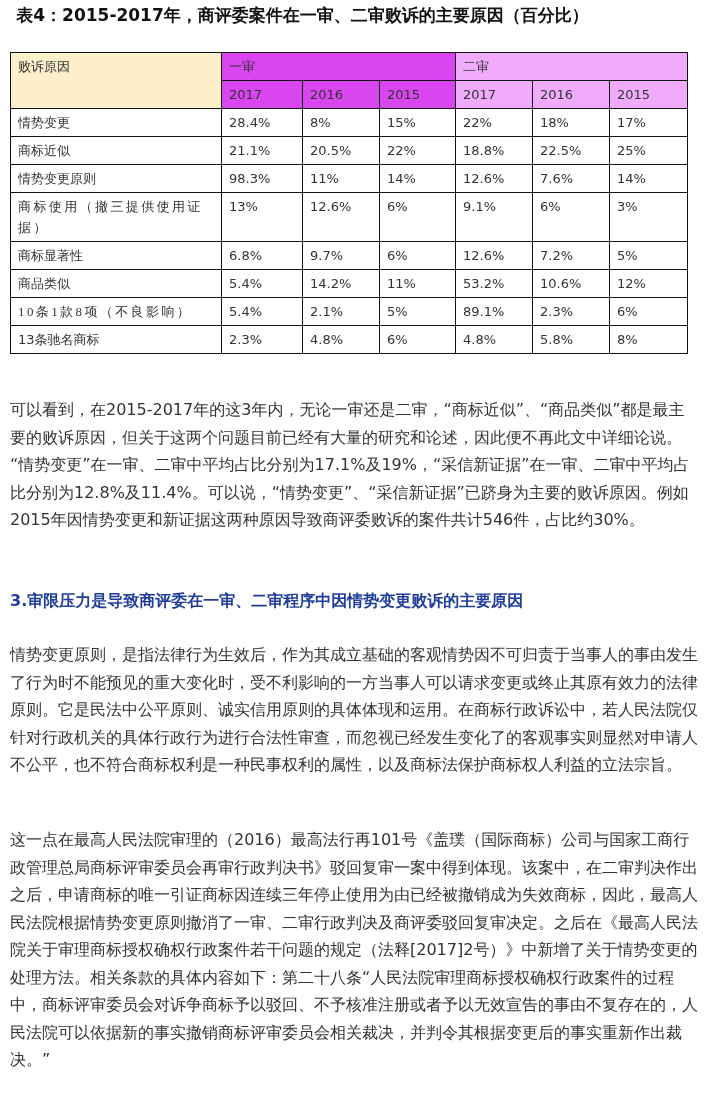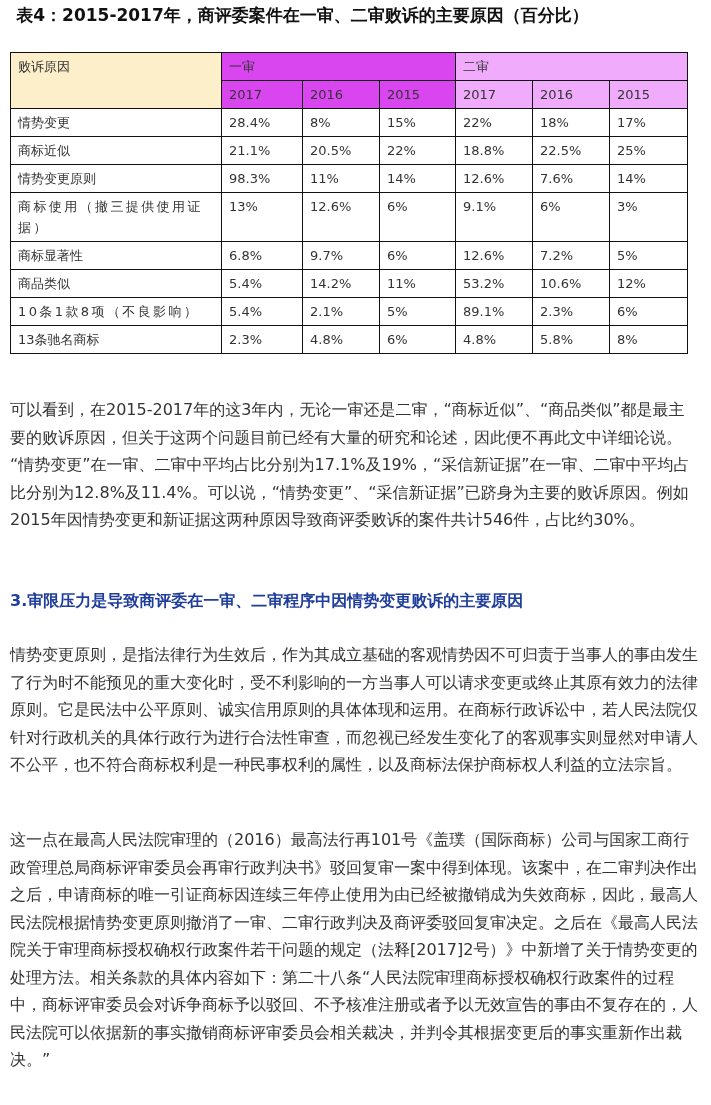--- a/index.html
+++ b/index.html
@@ -31,21 +31,21 @@
     col.c0 { width: 211px; }
     col.c1 { width: 81px; }
     col.c2 { width: 77px; }
     col.c3 { width: 76px; }
     col.c4 { width: 77px; }
     col.c5 { width: 77px; }
     col.c6 { width: 78px; }
     tr.hdr1 td { height: 21px; }
     tr.hdr2 td { height: 21px; }
     tr.row td { height: 21px; }
-    .reason-wrap { letter-spacing: 2.4px; }
+    .reason-wrap { letter-spacing: 2.4px; font-family: Liberation Serif, serif; }
     .para {
       position: absolute; left: 10px; width: 690px;
       font-size: 16px; line-height: 27.5px; color: #333333;
       margin: 0;
     }
     .section-heading {
       position: absolute; left: 10px; top: 588px; width: 690px;
       font-size: 16px; font-weight: bold; color: #1f3d9a; line-height: 26px;
     }
   </style>

